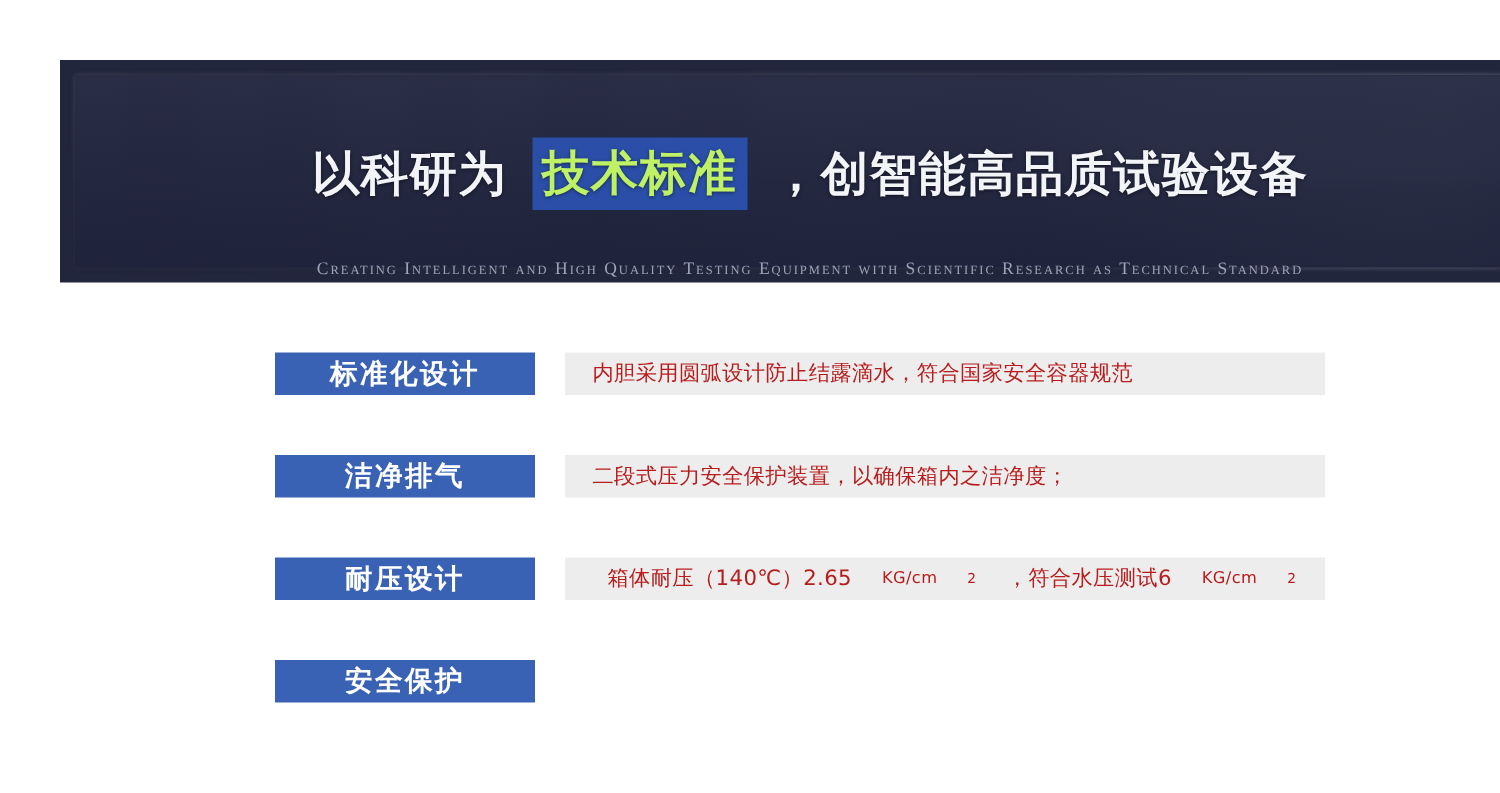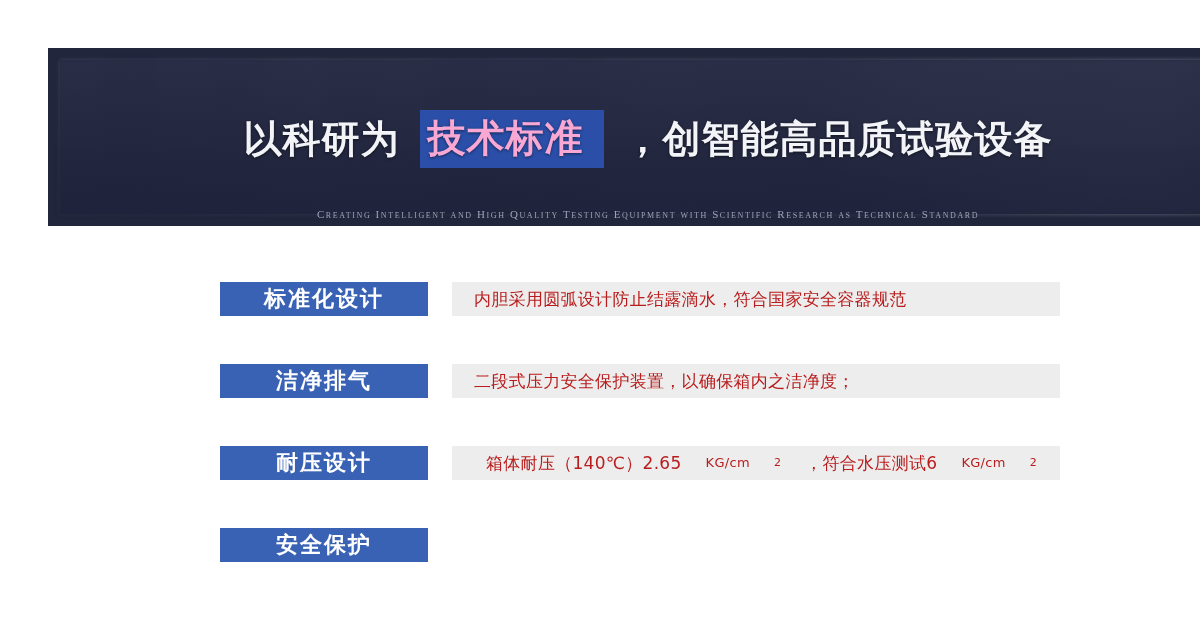--- a/index.html
+++ b/index.html
@@ -65,29 +65,29 @@
     white-space:nowrap;
     font-family:"DejaVu Sans", sans-serif;
     font-size:38px; line-height:50px; font-weight:700;
     color:#f2f4f8;
     letter-spacing:1px;
     text-shadow:0 1px 3px rgba(0,0,0,.5);
   }
   .title-pre, .title-post { padding:0 2px; }
   .title-hl {
     background:#2b4fa8;
-    color:#f9a8d4;
-    padding:3px 20px 5px 8px;
+    color:#bef264;
+    padding:3px 8px 5px 8px;
     margin:0 6px;
     display:inline-block;
   }
   .subtitle {
     margin-top:20px;
     font-family:"Liberation Serif", serif;
-    font-size:11px;
+    font-size:14px;
     letter-spacing:1.6px;
     color:#9da3b8;
     font-variant:small-caps;
     white-space:nowrap;
   }
 
   
   .features {
     position:absolute; left:148px; top:210px; width:888px;
   }

